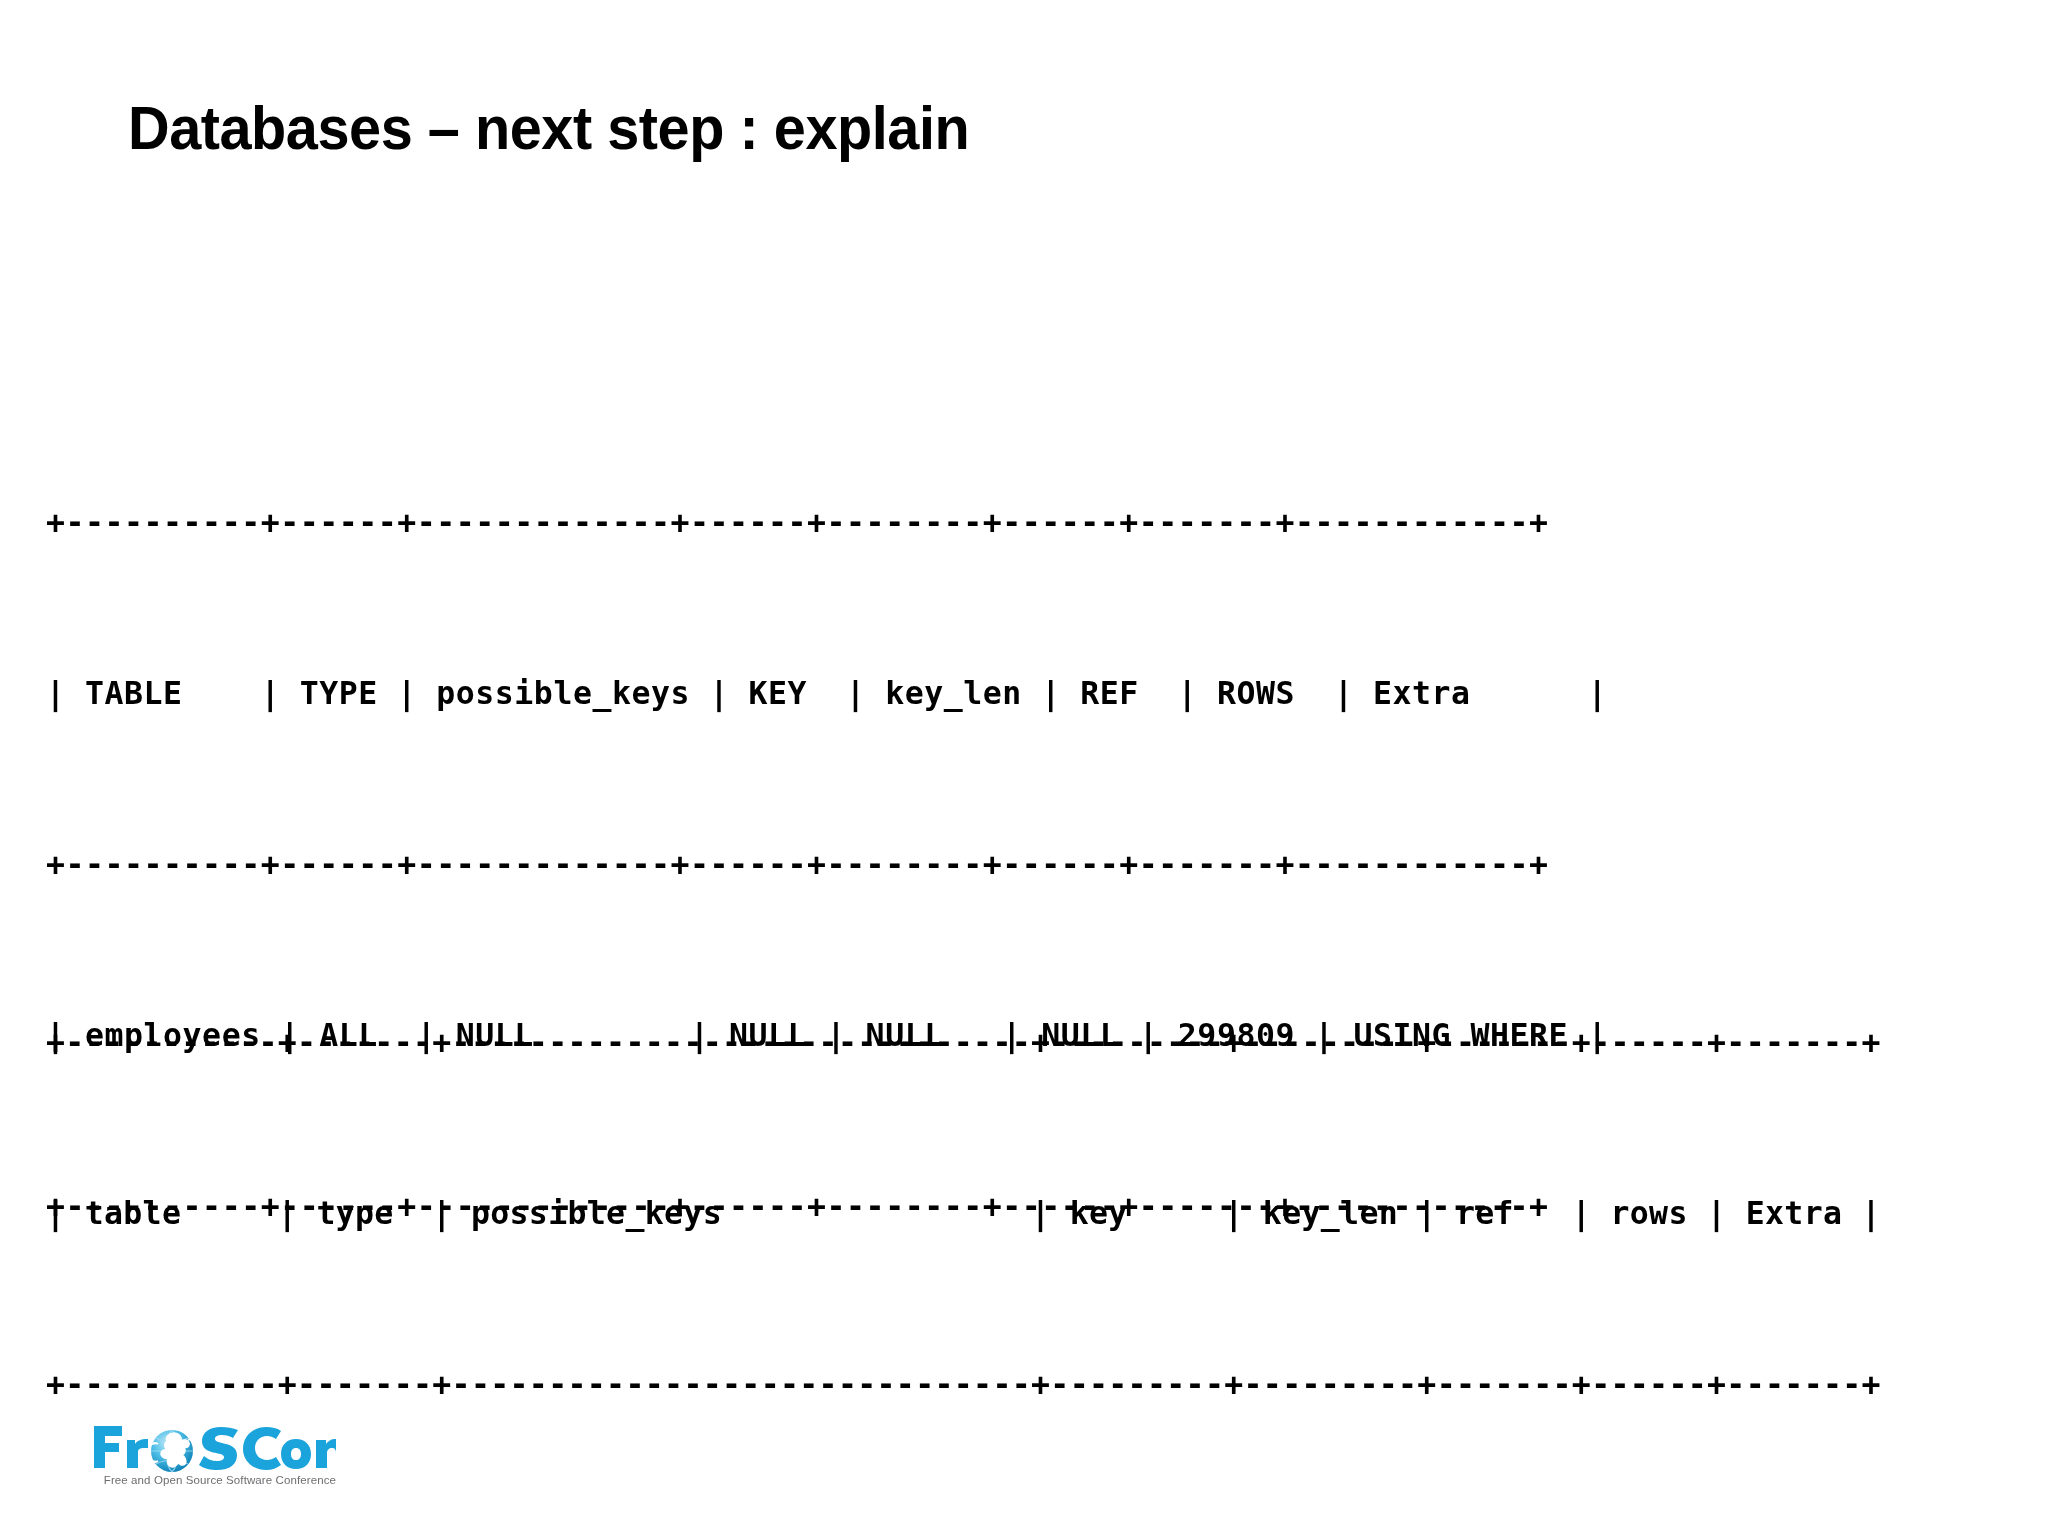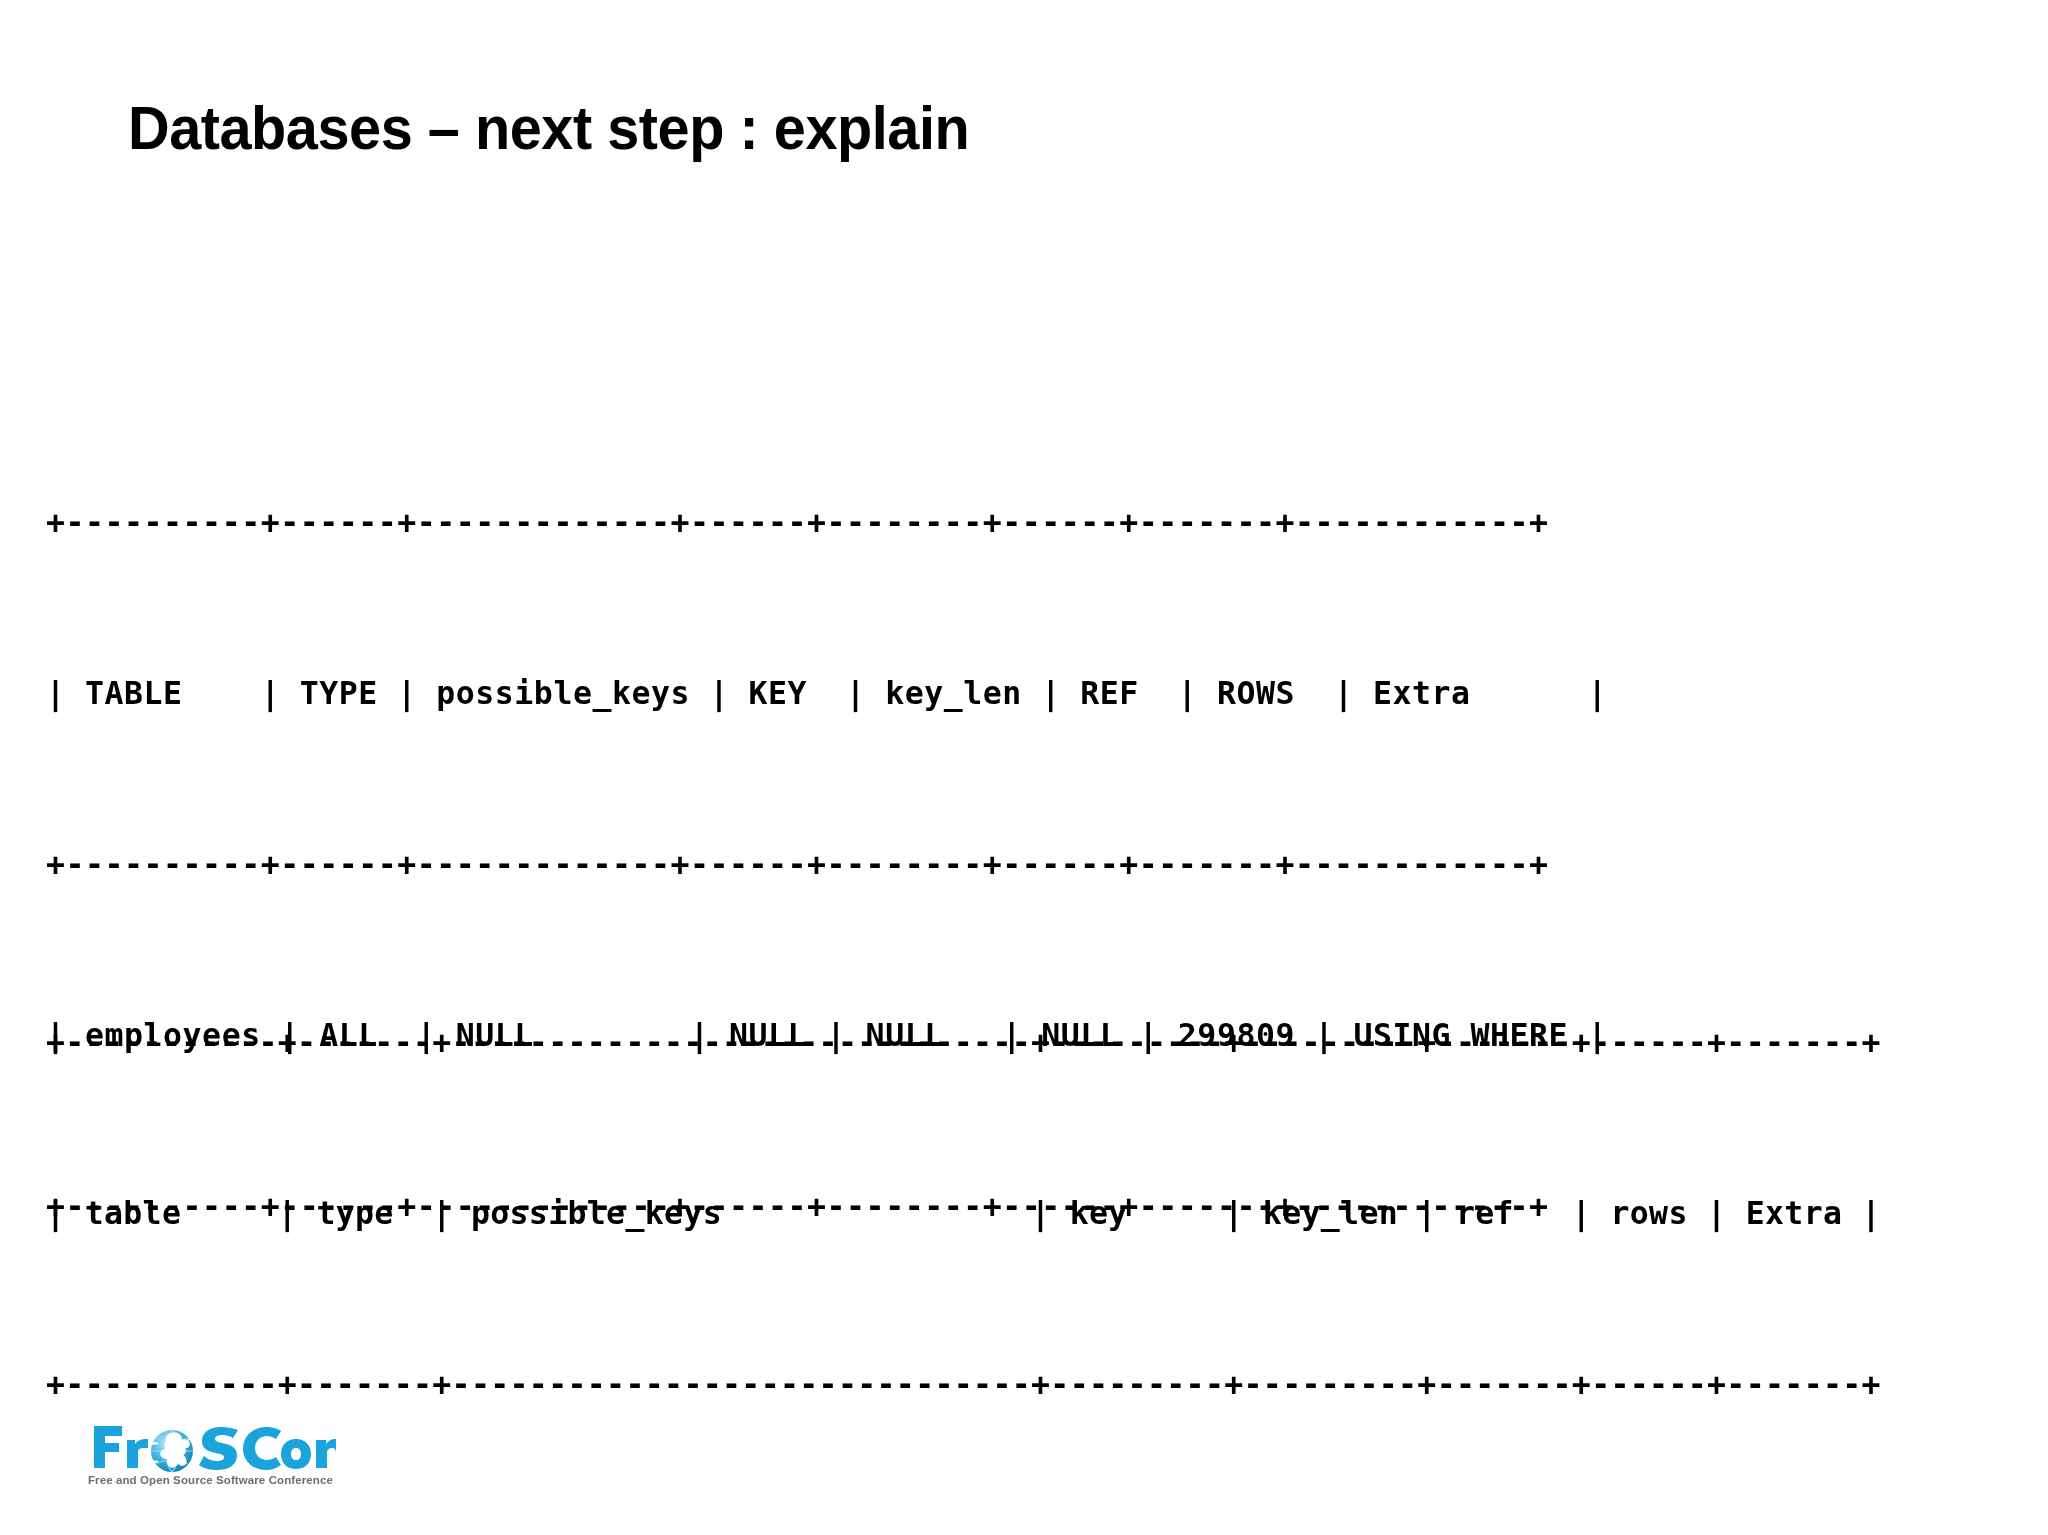--- a/index.html
+++ b/index.html
@@ -77,23 +77,23 @@
     height: 56px;
   }
   #froscon-wordmark svg {
     display: block;
   }
   #froscon-tagline {
     position: absolute;
     left: 0px;
     top: 56px;
     width: 248px;
-    text-align: left;
+    text-align: right;
     font-family: "Liberation Sans", sans-serif;
-    font-weight: bold;
+    font-weight: normal;
     font-size: 11.5px;
     letter-spacing: 0.1px;
     color: #6d6e71;
     white-space: nowrap;
   }
 </style>
 </head>
 <body>
 
 <div id="slide-title">Databases – next step : explain</div>

